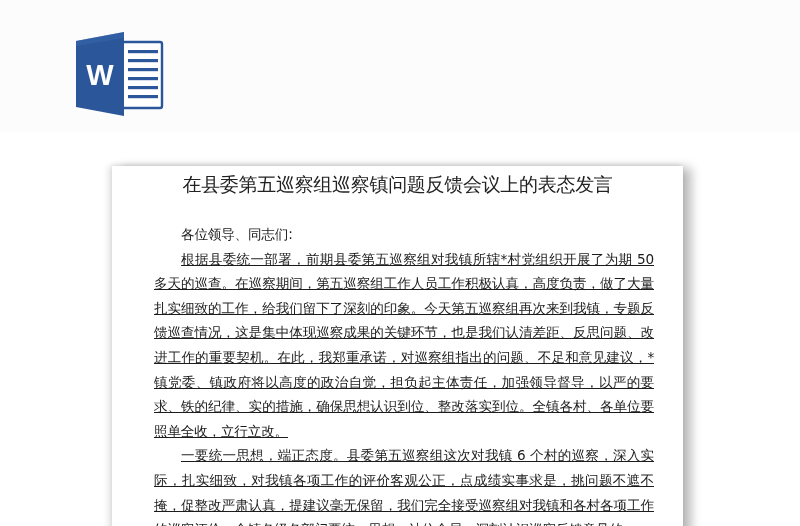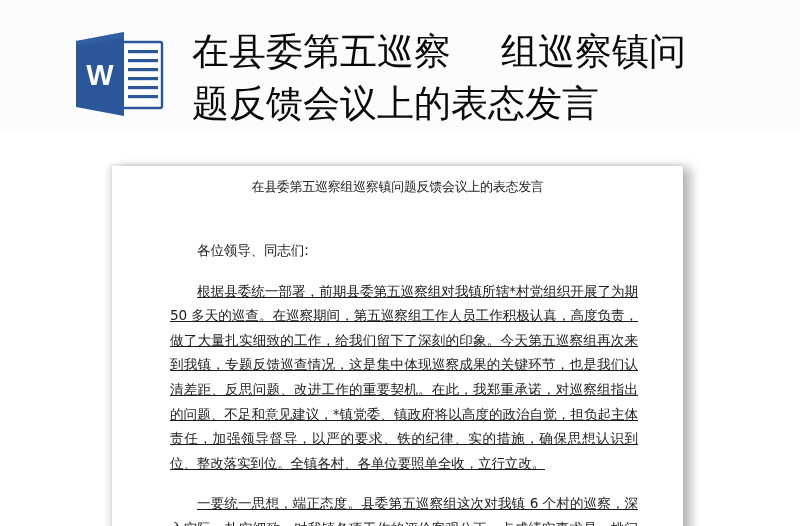--- a/index.html
+++ b/index.html
@@ -44,38 +44,38 @@
     }
     .page {
       position: absolute;
       left: 112px; top: 166px;
       width: 571px; height: 400px;
       background: #ffffff;
       box-shadow: 0 -2px 4px rgba(0,0,0,0.06), -4px 0 6px rgba(0,0,0,0.10), 8px 2px 10px rgba(0,0,0,0.28);
     }
     .doc-title {
       position: absolute;
-      left: 0; top: 12px;
+      left: 0; top: 6px;
       width: 571px;
       text-align: center;
-      font-size: 13px;
+      font-size: 19px;
       color: #222;
       letter-spacing: -0.3px;
     }
     .doc-body {
       position: absolute;
       left: 42px; top: 56px;
       width: 500px;
       font-size: 13.6px;
       line-height: 24.6px;
       color: #1c1c1c;
       letter-spacing: -0.2px;
     }
     .doc-body p {
-      margin: 16px;
+      margin: 0;
       text-align: justify;
       text-align-last: left;
     }
     .doc-body p.indent {
       text-indent: 27px;
       text-decoration: underline;
     }
     .doc-body p.salute {
       text-indent: 27px;
     }
@@ -94,24 +94,20 @@
       <rect x="52" y="36" width="30" height="3.2"></rect>
       <rect x="52" y="45" width="30" height="3.2"></rect>
       <rect x="52" y="54" width="30" height="3.2"></rect>
       <rect x="52" y="63" width="30" height="3.2"></rect>
     </g>
     <polygon points="0,9 48,0 48,84 0,75" fill="#2b579a"></polygon>
     <polygon points="0,9 48,0 48,6 0,14" fill="#3a67ad" opacity="0.5"></polygon>
     <text x="24" y="53" text-anchor="middle" font-family="Liberation Sans, sans-serif" font-weight="bold" font-size="29" fill="#ffffff">W</text>
   </svg>
 
-  <div class="banner-title">
-    <span>在县委第五巡察</span><span class="gap"></span><span>组巡察镇问</span><br>
-    <span>题反馈会议上的表态发言</span>
-  </div>
 
   <div class="page">
     <div class="doc-title">在县委第五巡察组巡察镇问题反馈会议上的表态发言</div>
     <div class="doc-body">
       <p class="salute">各位领导、同志们:</p>
       <p class="indent">根据县委统一部署，前期县委第五巡察组对我镇所辖*村党组织开展了为期 50 多天的巡查。在巡察期间，第五巡察组工作人员工作积极认真，高度负责，做了大量扎实细致的工作，给我们留下了深刻的印象。今天第五巡察组再次来到我镇，专题反馈巡查情况，这是集中体现巡察成果的关键环节，也是我们认清差距、反思问题、改进工作的重要契机。在此，我郑重承诺，对巡察组指出的问题、不足和意见建议，*镇党委、镇政府将以高度的政治自觉，担负起主体责任，加强领导督导，以严的要求、铁的纪律、实的措施，确保思想认识到位、整改落实到位。全镇各村、各单位要照单全收，立行立改。</p>
       <p class="indent">一要统一思想，端正态度。县委第五巡察组这次对我镇 6 个村的巡察，深入实际，扎实细致，对我镇各项工作的评价客观公正，点成绩实事求是，挑问题不遮不掩，促整改严肃认真，提建议毫无保留，我们完全接受巡察组对我镇和各村各项工作的巡察评价。全镇各级各部门要统一思想，站位全局，深刻认识巡察反馈意见的</p>
     </div>
   </div>
 </div>

